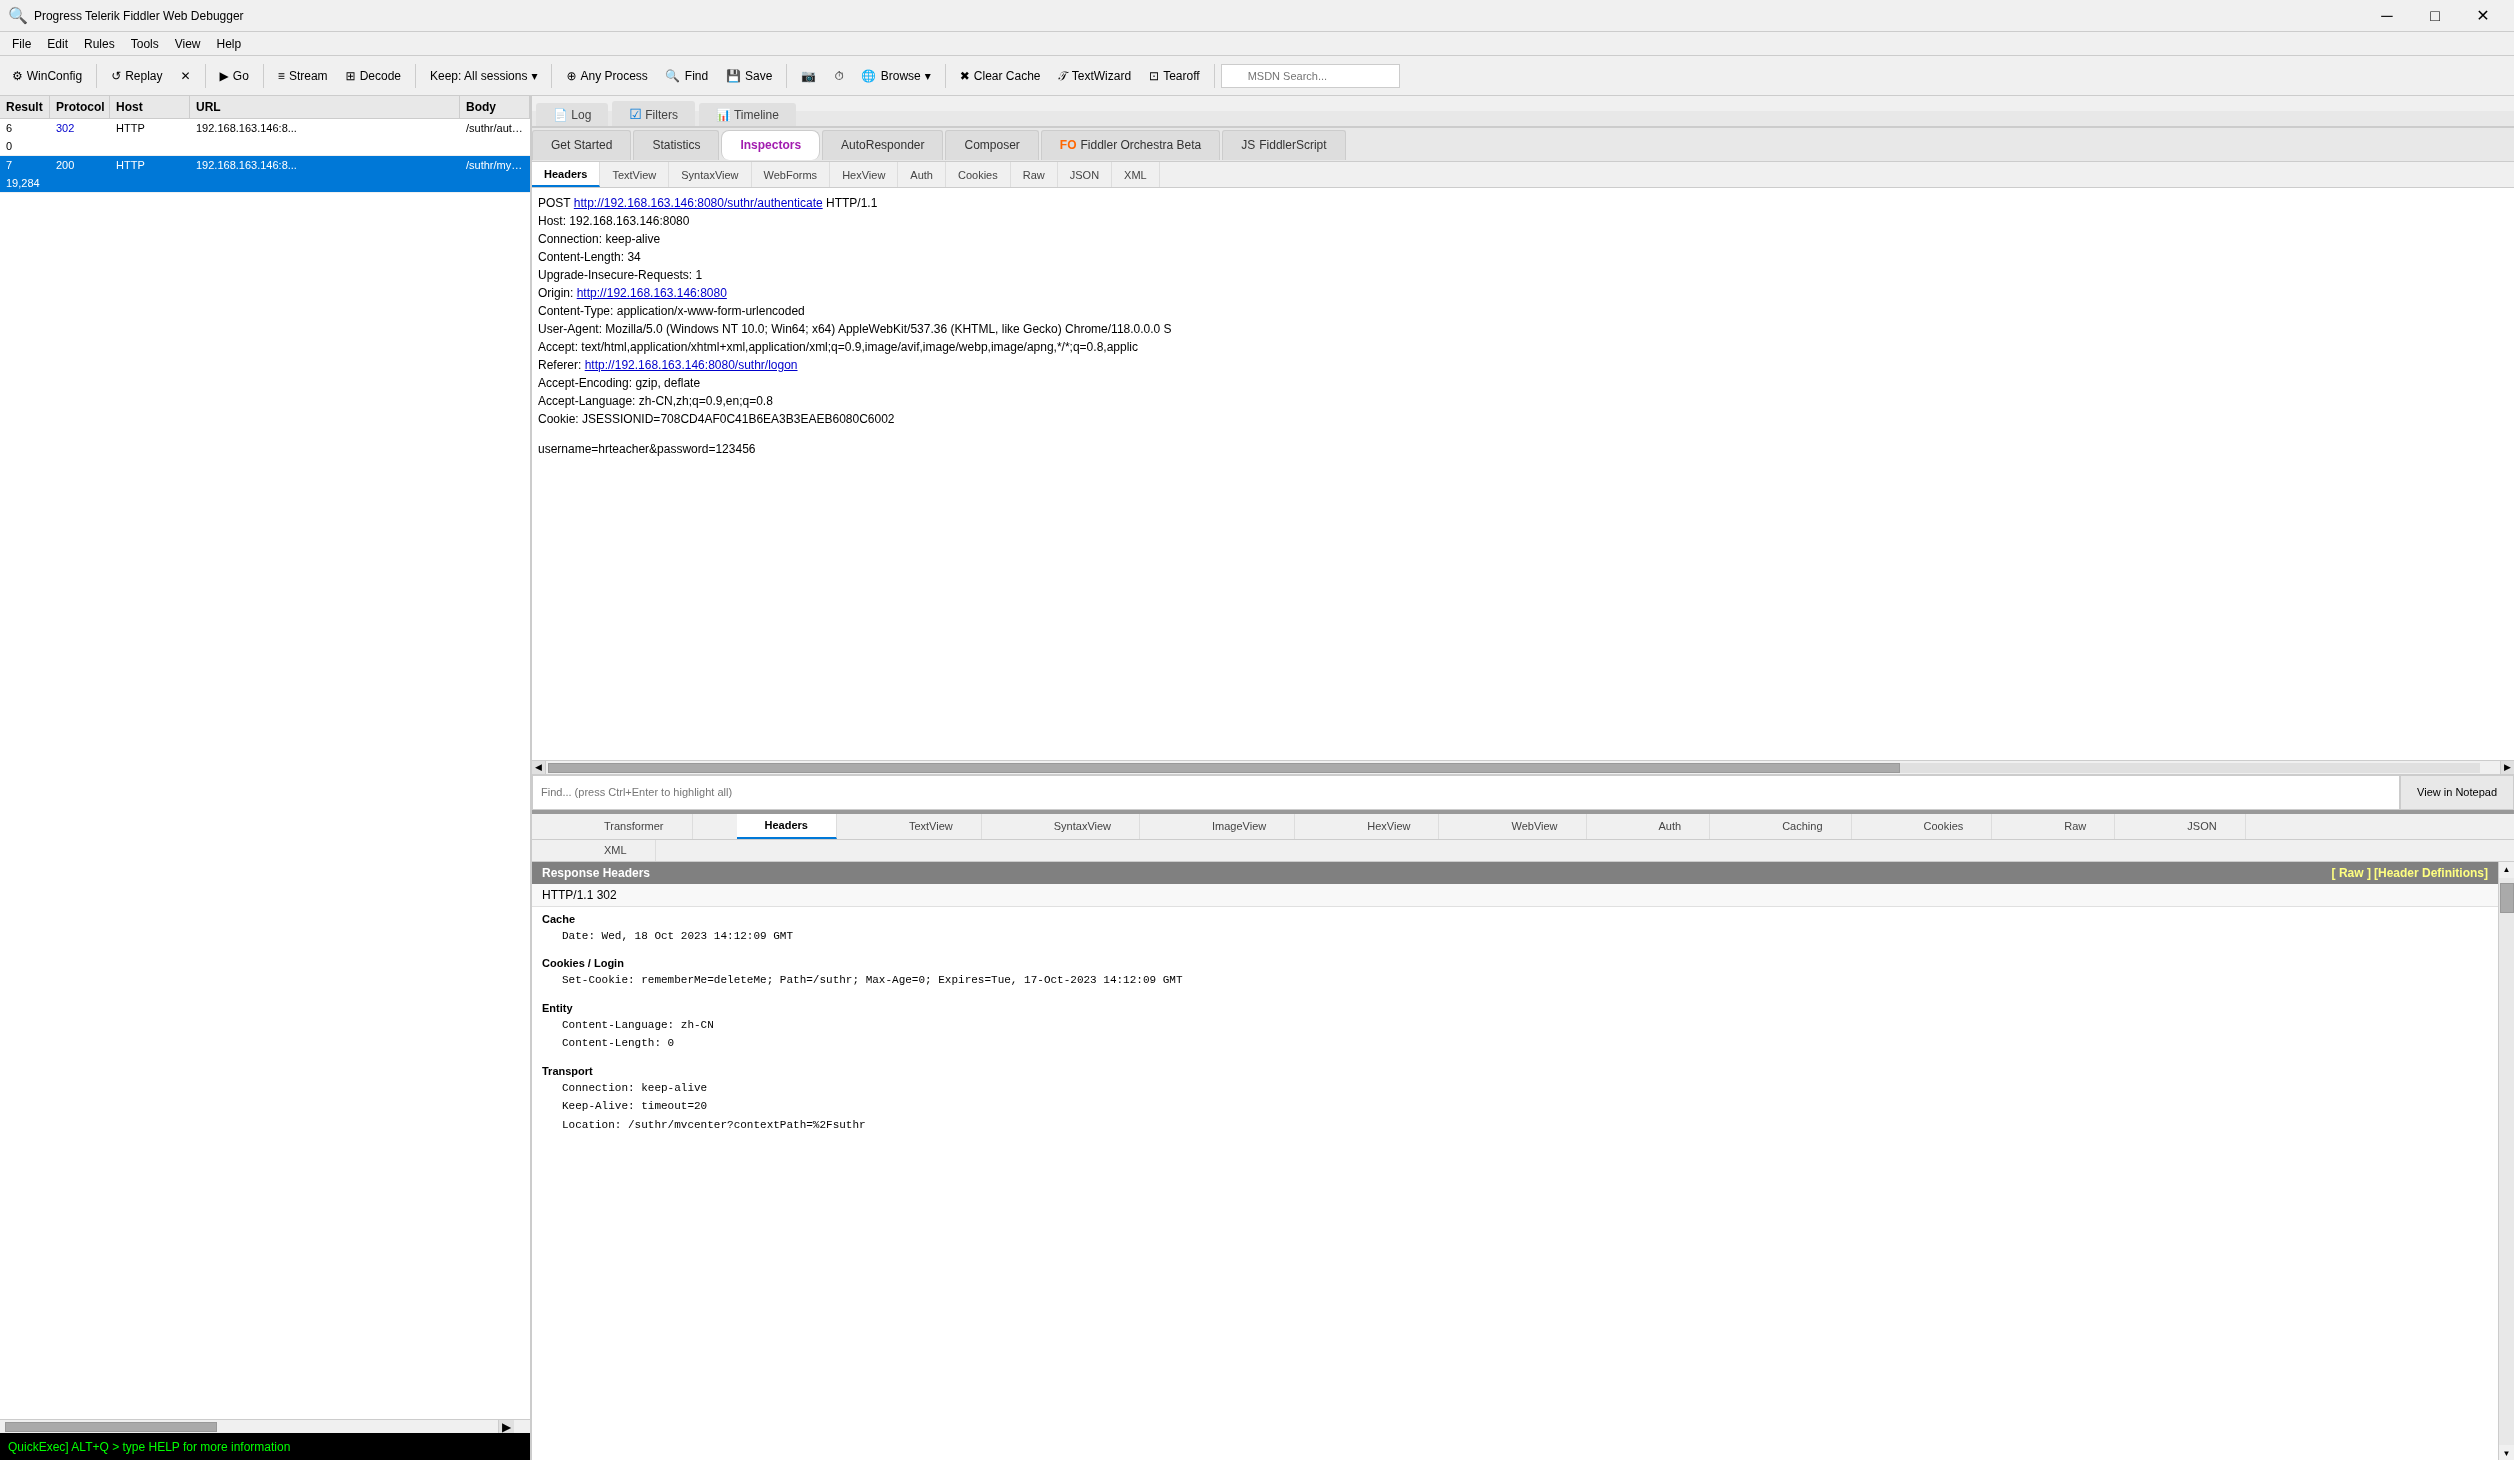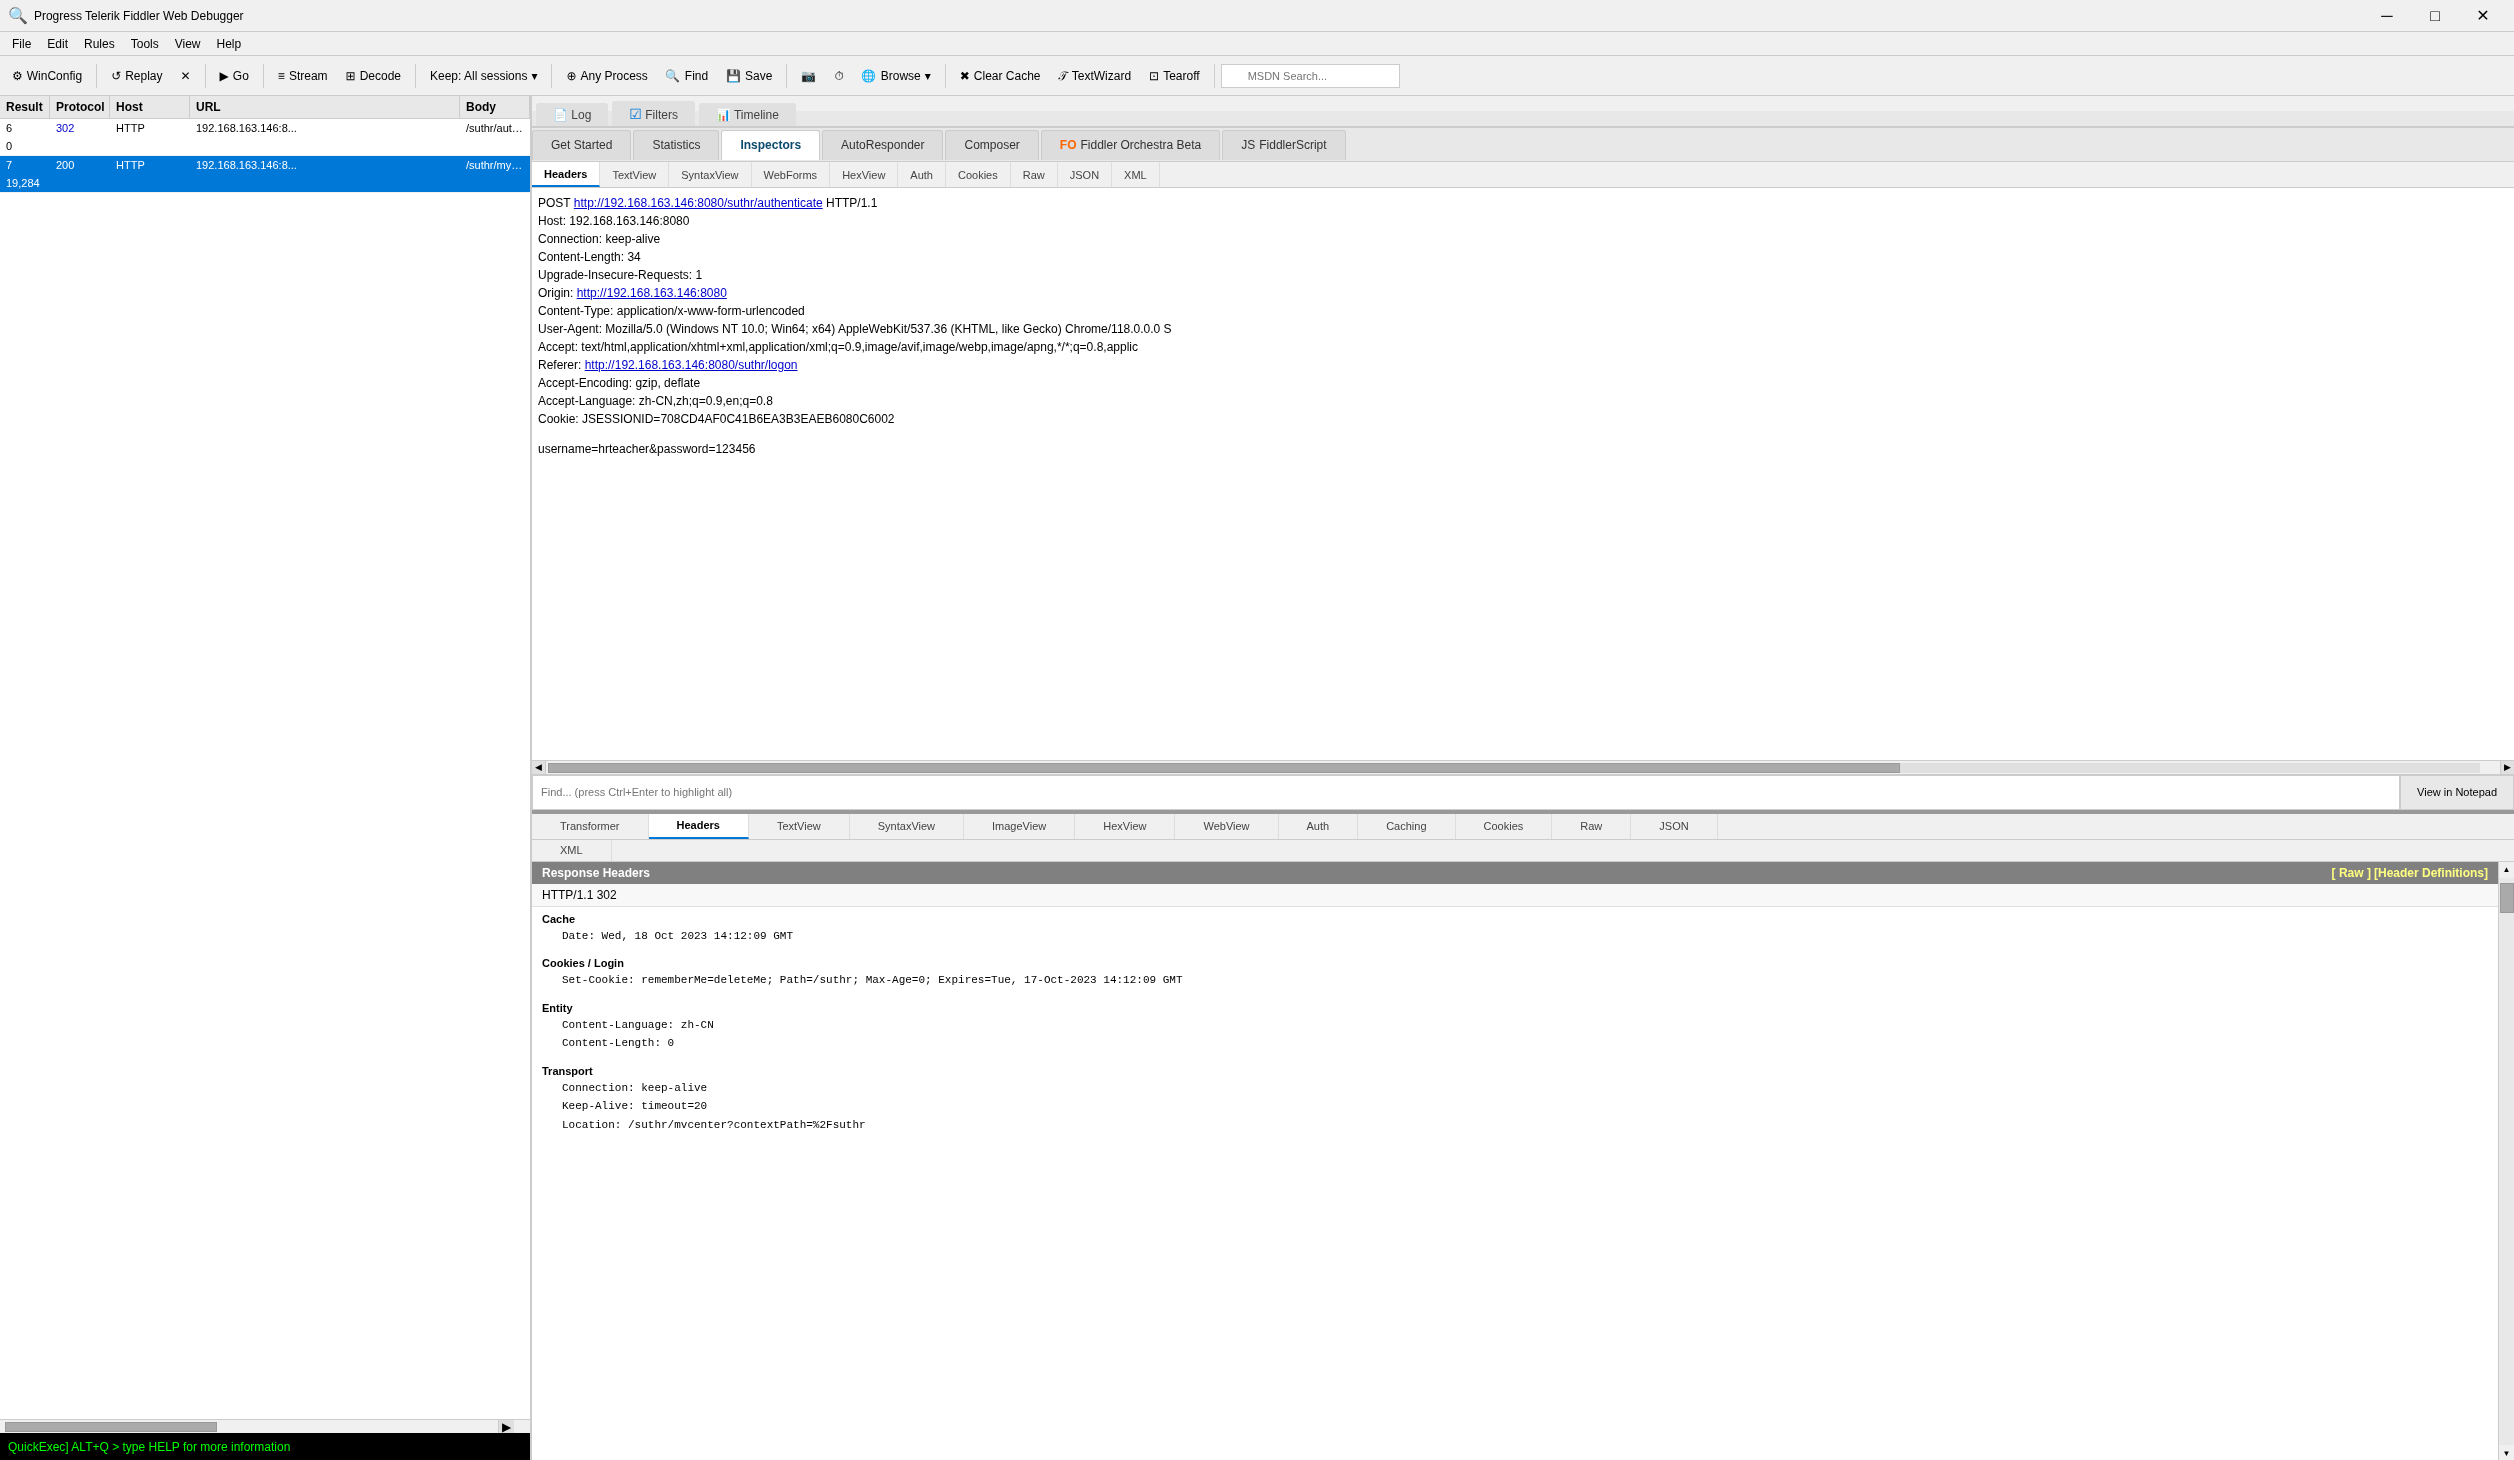--- a/index.html
+++ b/index.html
@@ -224,20 +224,21 @@
     }
     .resp-tab {
       padding: 2px 28px;
       cursor: pointer;
       font-size: 11px;
       color: #444;
       border-right: 1px solid #ddd;
       height: 100%;
       display: flex;
       align-items: center;
+      margin-left: 44px;
     }
     .resp-tab.active { background: #fff; color: #000; font-weight: bold; border-bottom: 2px solid #0078d7; }
 
     
     .resp-header-bar {
       background: #808080;
       color: white;
       padding: 4px 10px;
       display: flex;
       justify-content: space-between;
@@ -300,21 +301,21 @@
       background: #ddd;
       border: 1px solid #ccc;
       border-bottom: none;
       border-radius: 3px 3px 0 0;
       margin-right: 2px;
       height: 30px;
       display: flex;
       align-items: center;
       gap: 4px;
     }
-    .fiddler-tab.active { background: #fff; color: #0c4a6e; font-weight: bold; }
+    .fiddler-tab.active { background: #fff; color: #a21caf; font-weight: bold; border-radius: 8px; }
 
     .checkbox-icon { color: #0078d7; font-size: 14px; }
   </style>
 </head>
 <body>
 
 <div class="title-bar">
   <div class="title-bar-left">
     <span style="font-size:16px;">🔍</span>
     <span class="title-bar-title">Progress Telerik Fiddler Web Debugger</span>

